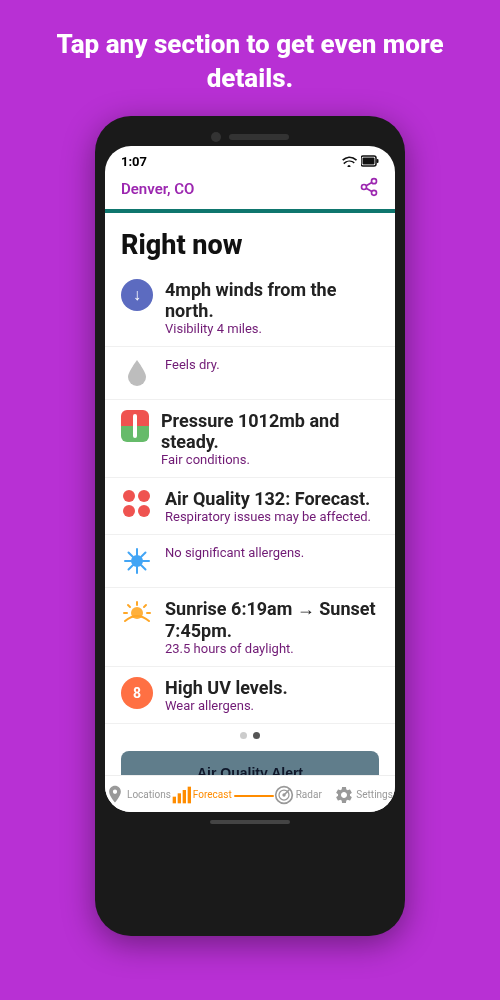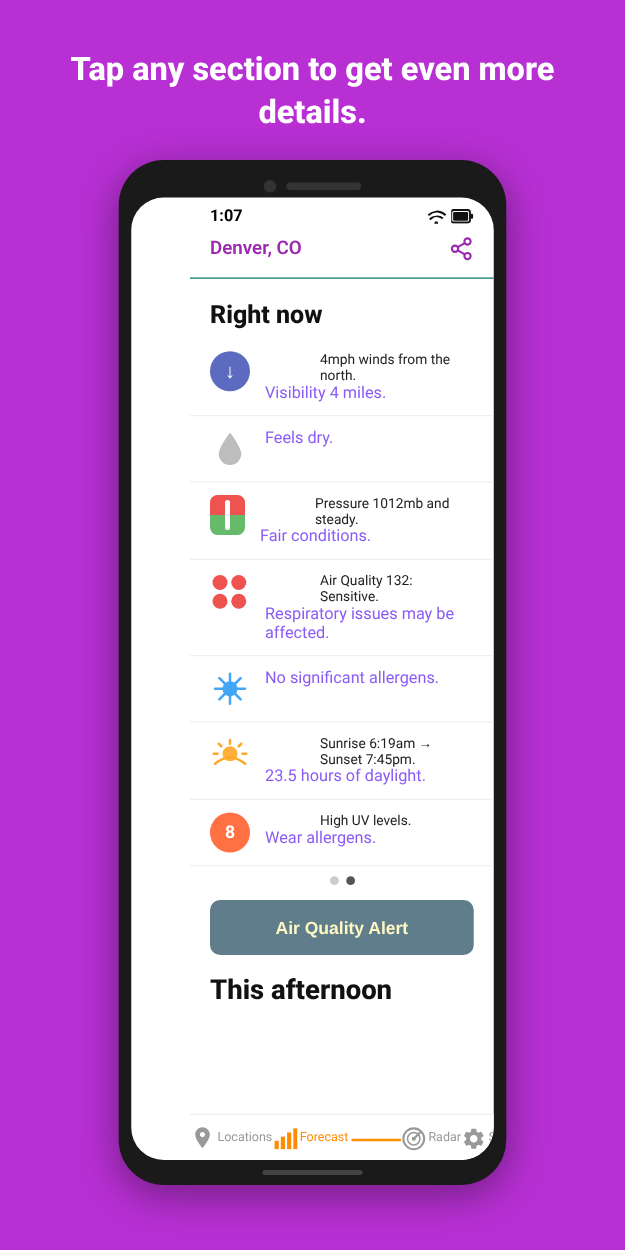--- a/index.html
+++ b/index.html
@@ -12,21 +12,21 @@
       flex-direction: column;
       align-items: center;
       overflow: hidden;
     }
 
     .top-text {
       color: white;
       font-size: 26px;
       font-weight: 800;
       text-align: center;
-      padding: 40px 40px 20px;
+      padding: 28px 40px 20px;
       line-height: 1.3;
     }
 
     .phone-frame {
       width: 310px;
       height: 820px;
       background: #1a1a1a;
       border-radius: 36px;
       padding: 10px;
       position: relative;
@@ -51,25 +51,24 @@
     .phone-speaker {
       width: 60px;
       height: 6px;
       background: #333;
       border-radius: 3px;
     }
 
     .phone-screen {
       background: white;
       border-radius: 26px;
-      height: 770px;
+      height: 666px;
       overflow: hidden;
       display: flex;
       flex-direction: column;
-      padding-left: 47px;
     }
 
     .status-bar {
       display: flex;
       justify-content: space-between;
       align-items: center;
       padding: 8px 16px 4px;
       font-size: 12px;
       font-weight: 600;
     }
@@ -81,43 +80,44 @@
 
     .status-icons {
       display: flex;
       align-items: center;
       gap: 4px;
     }
 
     .location-bar {
       display: flex;
       justify-content: space-between;
+      align-items: center;
       padding: 4px 16px 8px;
-      border-bottom: 1px solid #0f766e;
+      border-bottom: 4px solid #0f766e;
     }
 
     .location-name {
       color: #9c27b0;
       font-size: 15px;
       font-weight: 600;
     }
 
     .share-icon {
       color: #9c27b0;
       font-size: 18px;
     }
 
     .screen-content {
       flex: 1;
       overflow-y: auto;
       padding: 12px 0;
     }
 
     .section-title {
-      font-size: 20px;
+      font-size: 27px;
       font-weight: 800;
       padding: 4px 16px 8px;
       color: #111;
     }
 
     .weather-row {
       display: flex;
       align-items: flex-start;
       padding: 10px 16px;
       border-bottom: 1px solid #f0f0f0;
@@ -156,29 +156,28 @@
       display: flex;
       align-items: center;
       justify-content: center;
     }
 
     .weather-text {
       flex: 1;
     }
 
     .weather-text .line1 {
-      font-size: 11px;
+      font-size: 18px;
       color: #222;
-      font-weight: 400;
-      margin-left: 44px;
+      font-weight: 700;
     }
 
     .weather-text .line2 {
       font-size: 13px;
-      color: #8b5cf6;
+      color: #701a75;
     }
 
     .dots-indicator {
       display: flex;
       justify-content: center;
       gap: 6px;
       padding: 8px 0;
     }
 
     .dot {
@@ -188,21 +187,21 @@
       background: #ccc;
     }
 
     .dot.active {
       background: #555;
     }
 
     .alert-button {
       margin: 4px 16px 12px;
       background: #607d8b;
-      color: #fef9c3;
+      color: #0f172a;
       border: none;
       border-radius: 8px;
       padding: 14px;
       font-size: 14px;
       font-weight: 600;
       width: calc(100% - 32px);
       cursor: pointer;
       text-align: center;
     }
 
@@ -339,21 +338,21 @@
 
       
       <div class="weather-row">
         <div style="width:32px;height:32px;flex-shrink:0;display:flex;flex-wrap:wrap;gap:3px;padding:2px;">
           <div style="width:12px;height:12px;border-radius:50%;background:#ef5350;"></div>
           <div style="width:12px;height:12px;border-radius:50%;background:#ef5350;"></div>
           <div style="width:12px;height:12px;border-radius:50%;background:#ef5350;"></div>
           <div style="width:12px;height:12px;border-radius:50%;background:#ef5350;"></div>
         </div>
         <div class="weather-text">
-          <div class="line1">Air Quality 132: Sensitive.</div>
+          <div class="line1">Air Quality 132: Forecast.</div>
           <div class="line2">Respiratory issues may be affected.</div>
         </div>
       </div>
 
       
       <div class="weather-row">
         <div style="width:32px;height:32px;flex-shrink:0;display:flex;align-items:center;justify-content:center;">
           <svg width="28" height="28" viewBox="0 0 28 28">
             <circle cx="14" cy="14" r="6" fill="#42a5f5"></circle>
             <line x1="14" y1="2" x2="14" y2="8" stroke="#42a5f5" stroke-width="2" stroke-linecap="round"></line>

